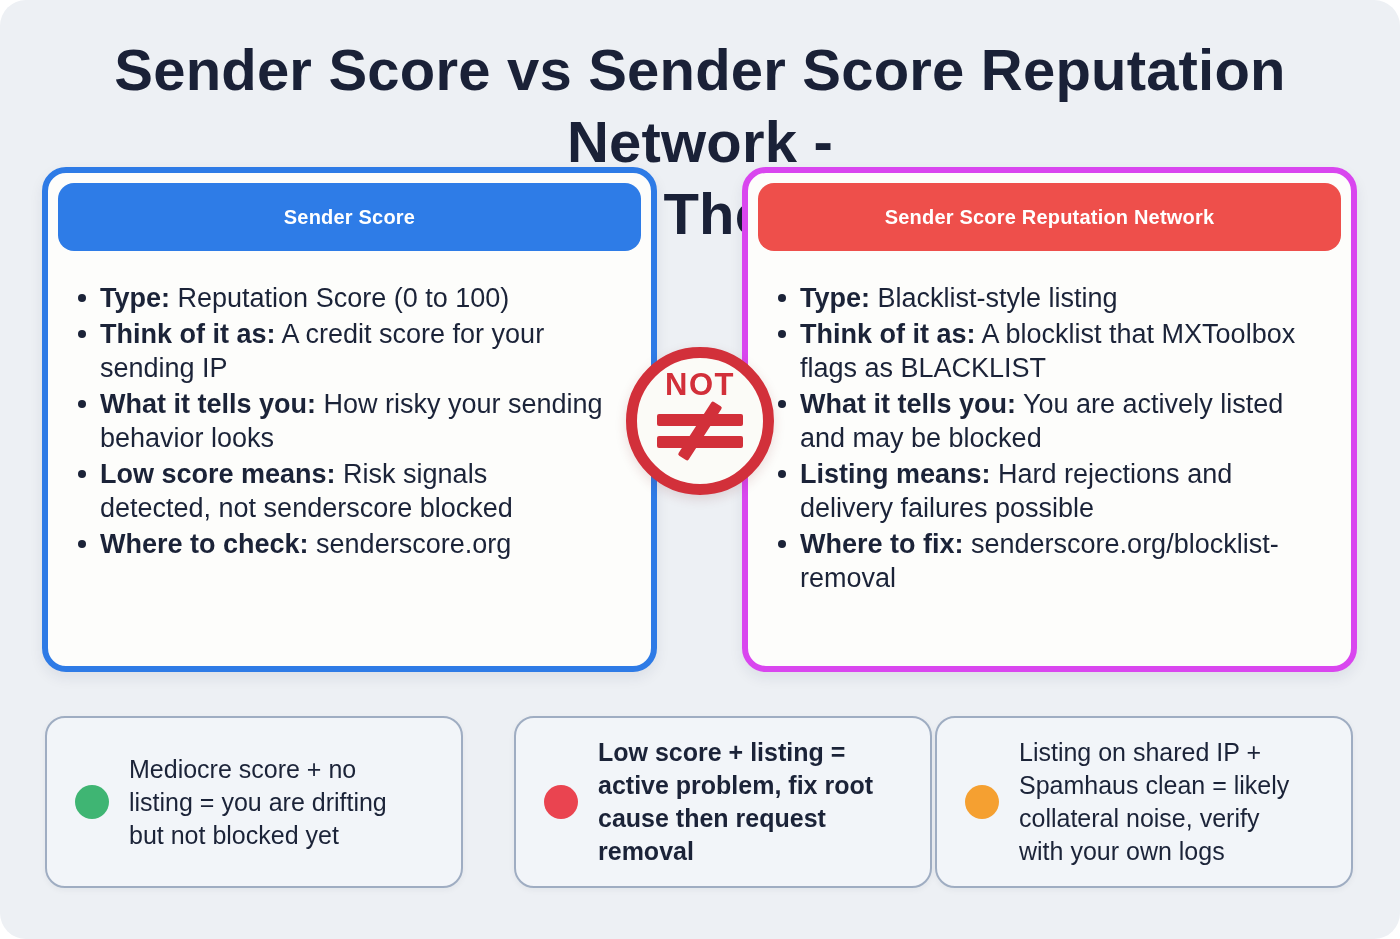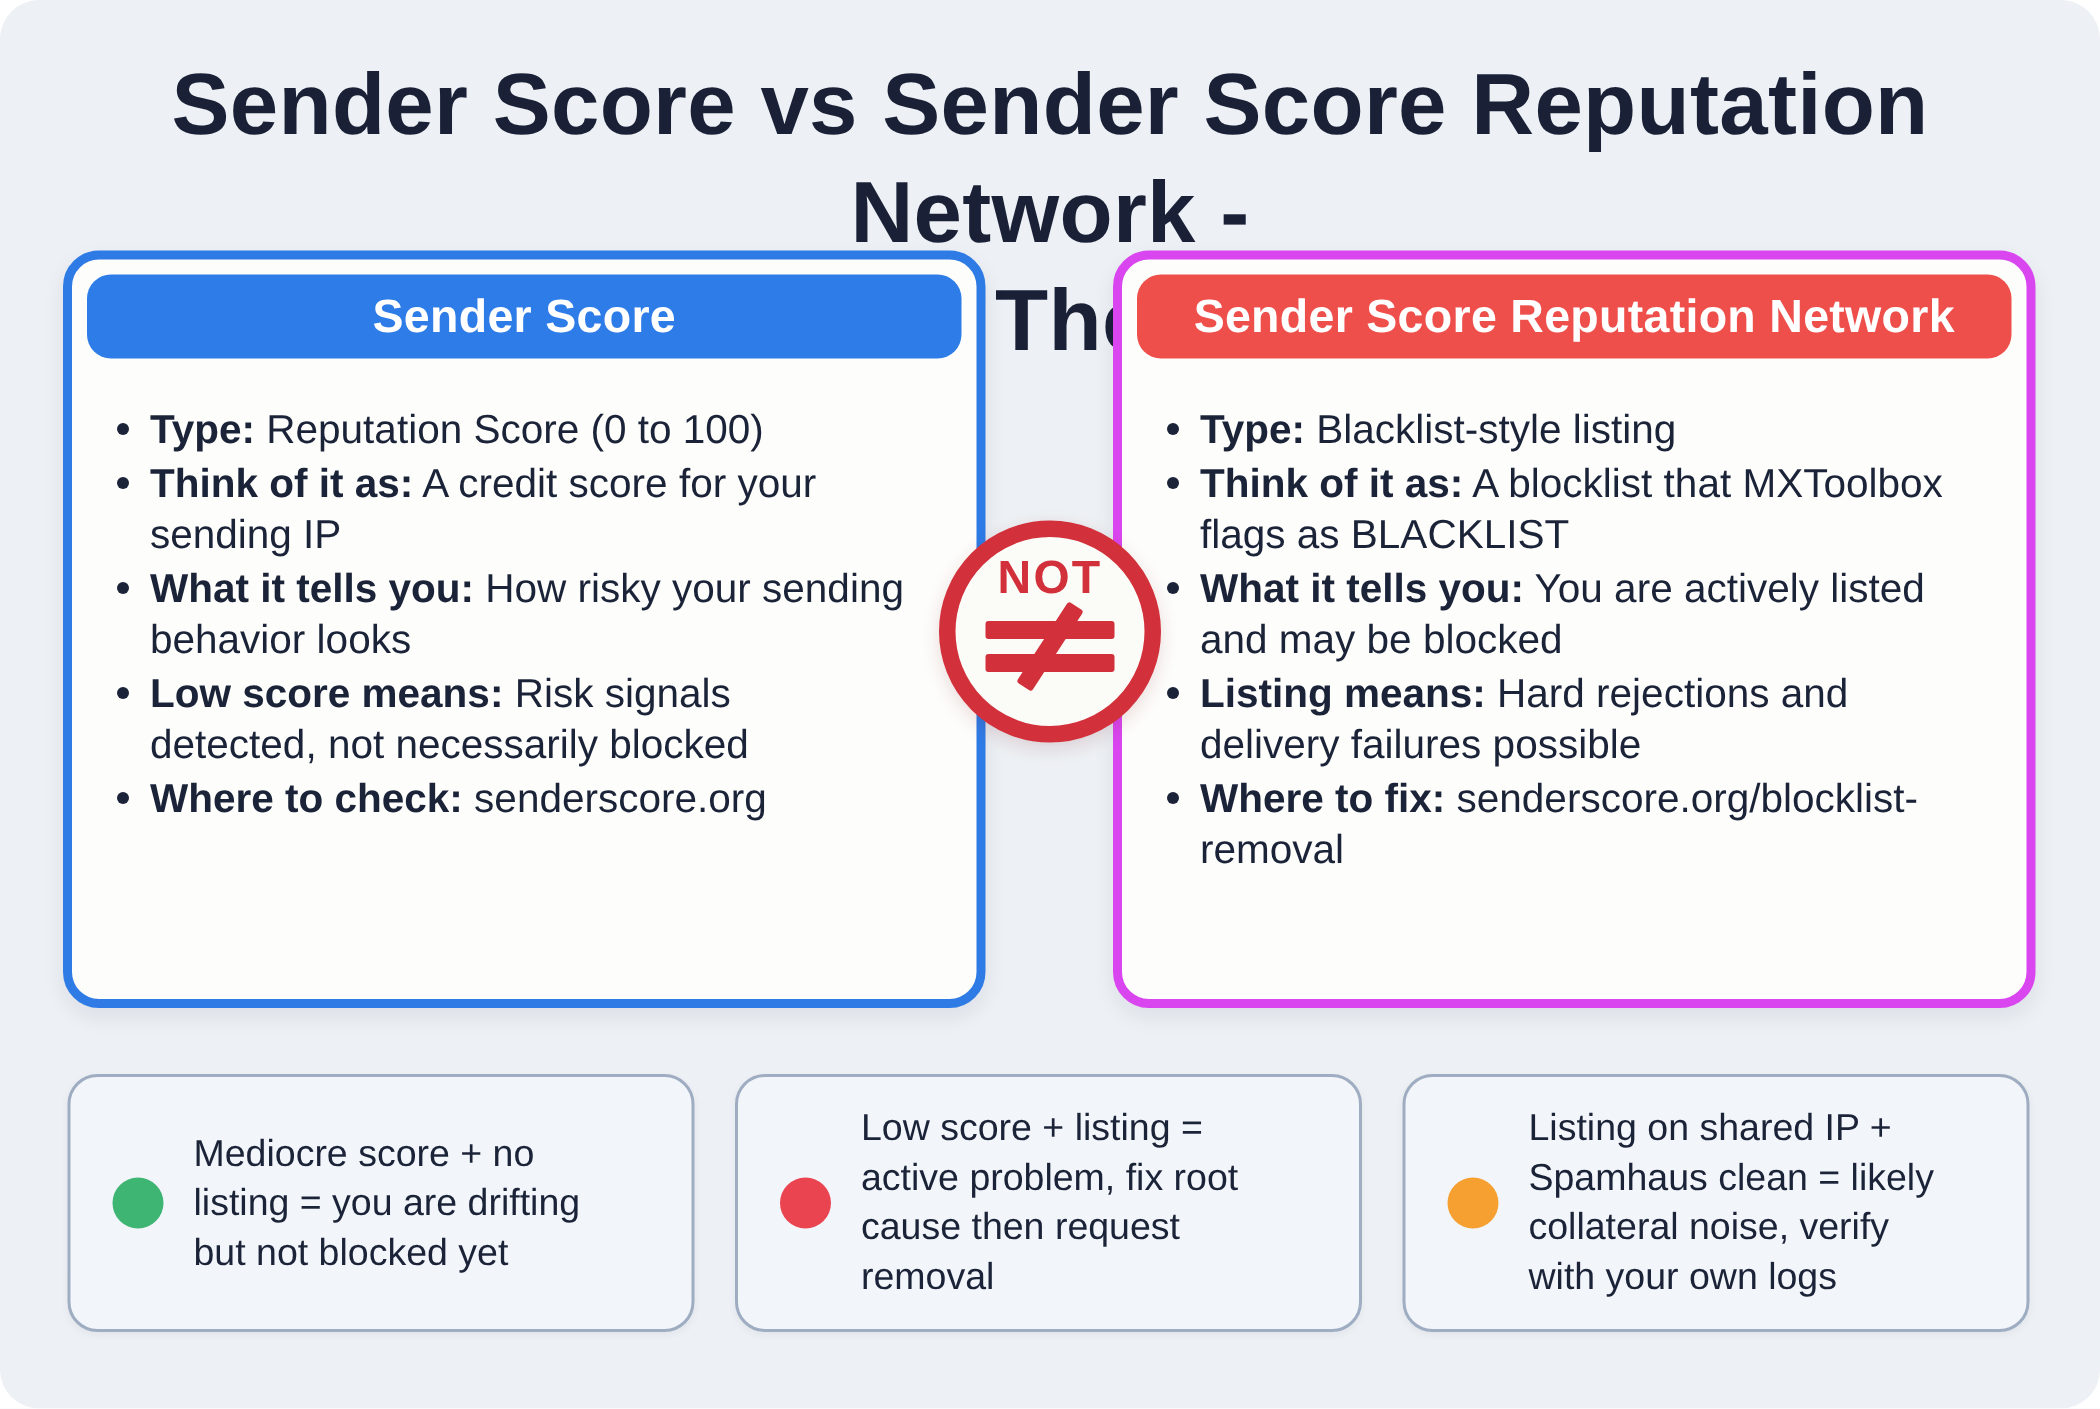--- a/index.html
+++ b/index.html
@@ -16,23 +16,23 @@
   }
   
   .card {
     position:absolute; top:167px; width:615px; height:505px;
     background:#fdfdfb; border-radius:24px; box-sizing:border-box;
     box-shadow:0 6px 14px rgba(25,35,75,.08);
   }
   .card-blue { left:42px;  border:6px solid #2e7be6; }
   .card-red  { left:742px; border:6px solid #d946ef; }
   .card-header {
-    margin:10px; height:56px; border-radius:16px;
+    margin:10px; height:68px; border-radius:16px;
     display:flex; align-items:center; justify-content:center;
-    color:#ffffff; font-weight:700; font-size:31px; letter-spacing:.2px;
+    color:#ffffff; font-weight:700; font-size:20px; letter-spacing:.2px;
   }
   .card-blue .card-header { background:#2e7ce7; }
   .card-red  .card-header { background:#ee4f4b; }
   .bullets {
     margin:0; padding:20px 24px 0 30px; list-style:none;
     display:flex; flex-direction:column; gap:1px;
   }
   .bullets li { display:flex; gap:14px; font-size:27px; line-height:1.28; }
   .bdot {
     flex:0 0 auto; width:8px; height:8px; border-radius:50%;
@@ -65,21 +65,21 @@
   }
   
   .legend-box {
     position:absolute; top:716px; width:418px; height:172px;
     border:2.5px solid #9fadc2; border-radius:20px; background:#f2f5f9;
     box-sizing:border-box; display:flex; align-items:center;
     padding:0 20px 0 28px; gap:20px;
     box-shadow:0 2px 6px rgba(20,30,60,.05);
   }
   .legend-1 { left:45px; }
-  .legend-2 { left:490px; }
+  .legend-2 { left:514px;font-weight:bold; }
   .legend-3 { left:935px; }
   .legend-dot { flex:0 0 auto; width:34px; height:34px; border-radius:50%; }
   .dot-green  { background:#3fb573; }
   .dot-red    { background:#ea4450; }
   .dot-orange { background:#f5a031; }
   .legend-text {
     font-size:25px; line-height:1.32; color:#1b2338; white-space:pre-line;
   }
 </style>
 </head>
@@ -100,21 +100,21 @@
       <li>
         <span class="bdot"></span>
         <div class="btext"><b>Think of it as:</b> <span>A credit score for your sending IP</span></div>
       </li>
       <li>
         <span class="bdot"></span>
         <div class="btext"><b>What it tells you:</b> <span>How risky your sending behavior looks</span></div>
       </li>
       <li>
         <span class="bdot"></span>
-        <div class="btext"><b>Low score means:</b> <span>Risk signals detected, not necessarily blocked</span></div>
+        <div class="btext"><b>Low score means:</b> <span>Risk signals detected, not senderscore blocked</span></div>
       </li>
       <li>
         <span class="bdot"></span>
         <div class="btext"><b>Where to check:</b> <span>senderscore.org</span></div>
       </li>
     </ul>
   </section>
 
   <div class="not-badge">
     <div class="not-text">NOT</div>

